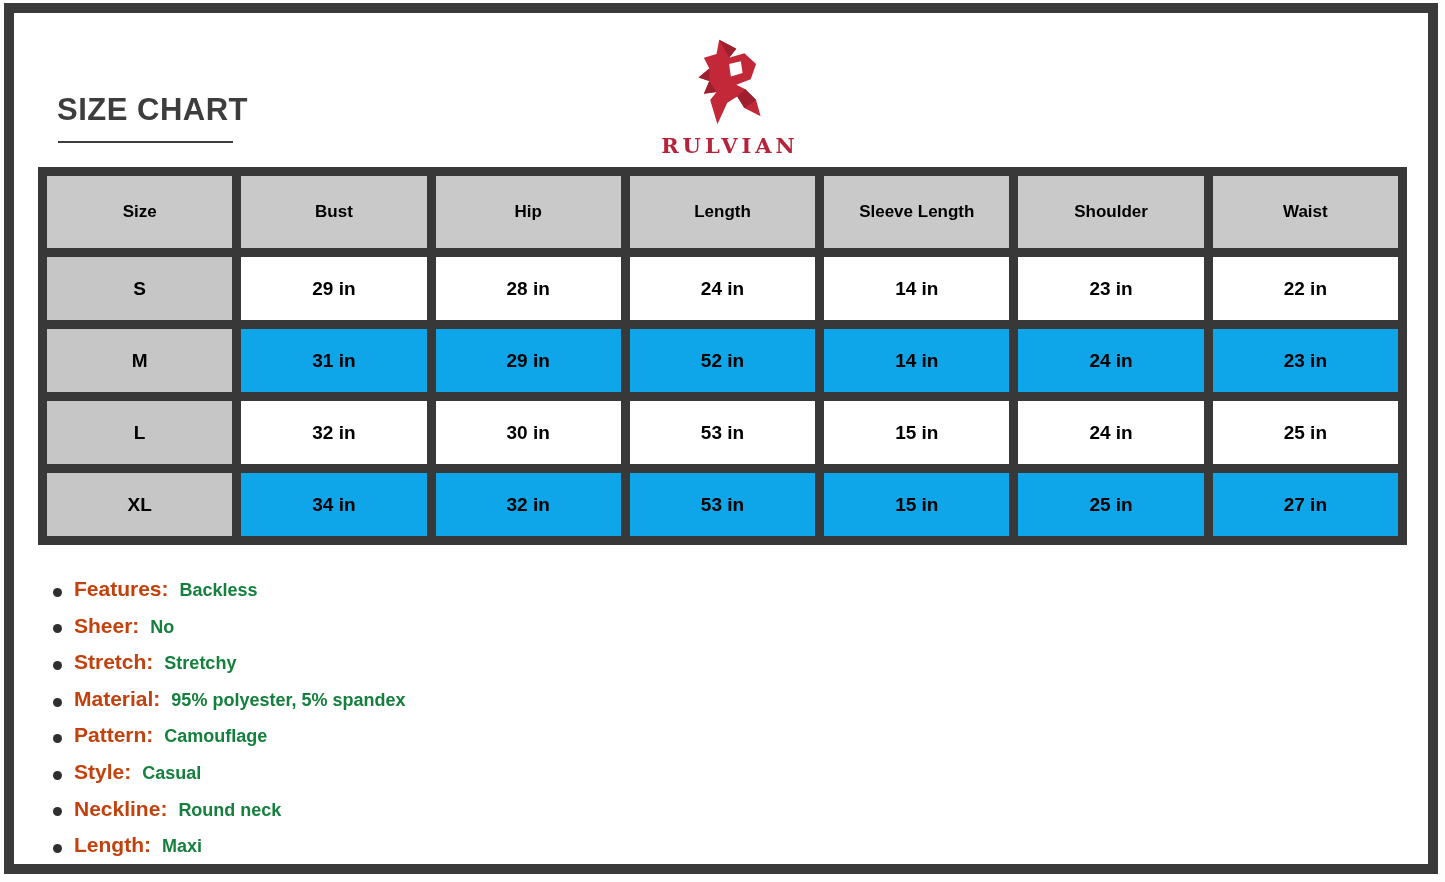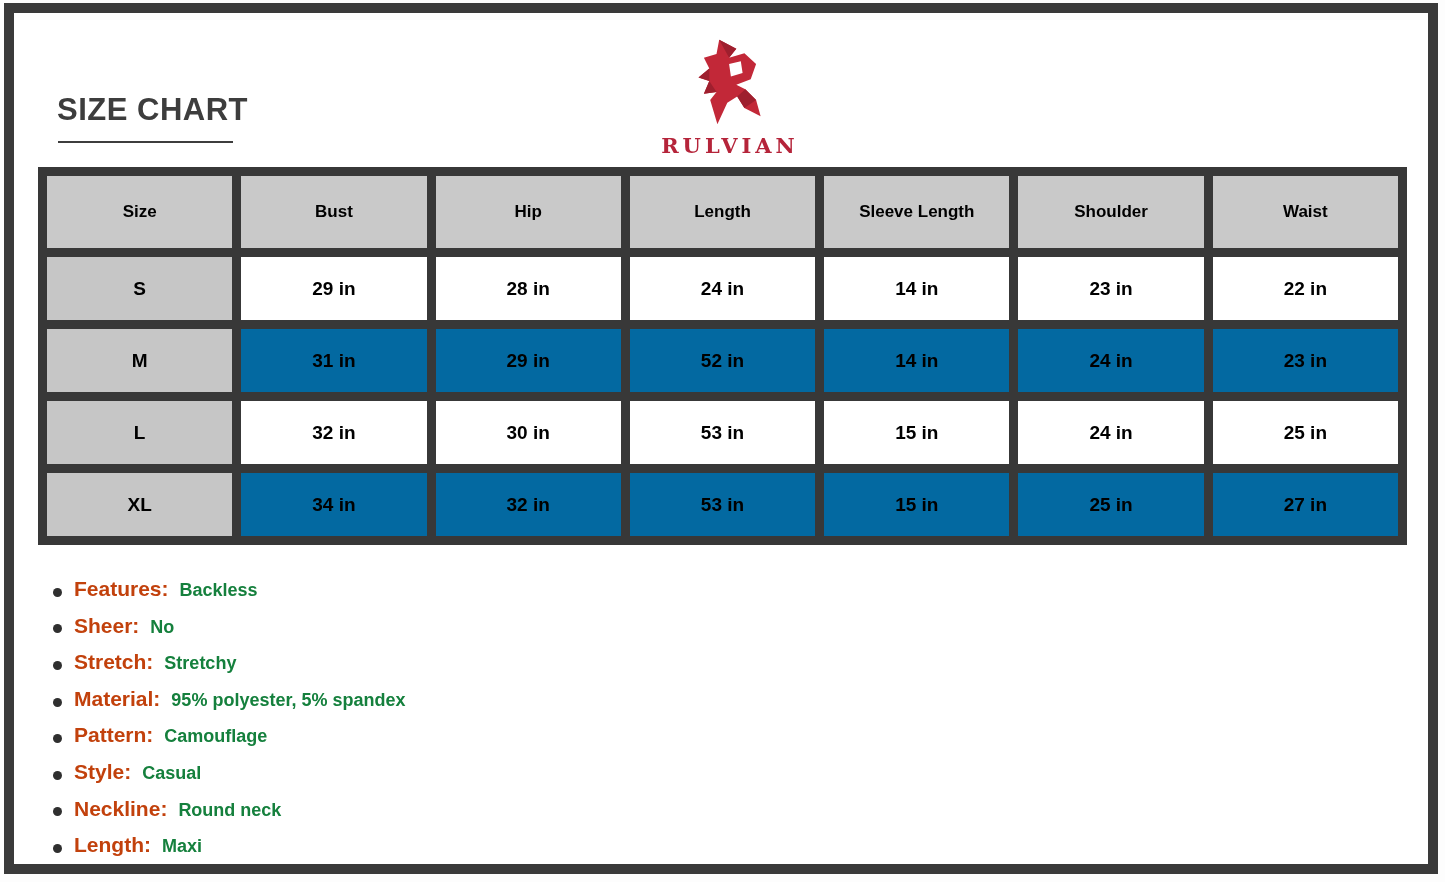--- a/index.html
+++ b/index.html
@@ -67,21 +67,21 @@
   .cell {
     display: flex;
     align-items: center;
     justify-content: center;
     font-weight: bold;
     color: #000;
   }
   .header-cell { background: #c9c9c9; font-size: 17px; }
   .size-cell   { background: #c6c6c6; font-size: 19px; }
   .data-cell   { background: #ffffff; font-size: 19px; }
-  .data-cell.alt { background: #0369a1; }
+  .data-cell.alt { background: #0ea5e9; }
 
   
   .details {
     position: absolute;
     left: 53px; top: 577px;
     list-style: none;
     margin: 0; padding: 0;
   }
   .detail-item {
     display: flex;

